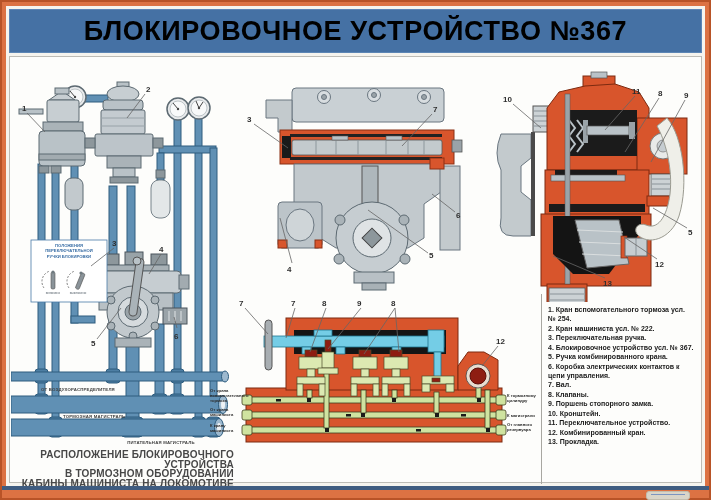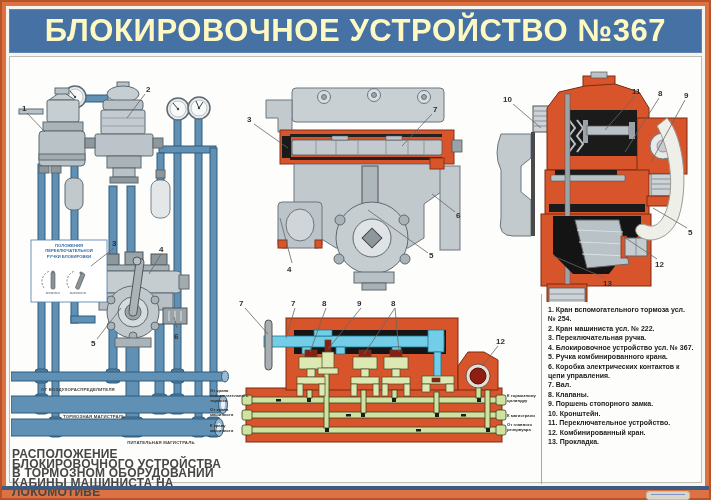--- a/index.html
+++ b/index.html
@@ -2,30 +2,30 @@
 <html><head>
 <meta charset="utf-8">
 <style>
   html,body{margin:0;padding:0;background:#888;}
   .poster{position:relative;width:711px;height:500px;background:#dc7243;
           box-shadow:inset 0 0 0 2px #b85327;overflow:hidden;
           font-family:"Liberation Sans",sans-serif;}
   .inner{position:absolute;left:6px;top:6px;right:6px;bottom:14px;background:#f6f4ee;}
   .header{position:absolute;left:9px;top:9px;right:9px;height:44px;background:#4571a4;
           box-shadow:inset 0 0 0 1px #5d86b5;display:flex;align-items:center;justify-content:center;}
-  .title{color:#fef9c3;font-size:31px;font-weight:800;letter-spacing:.6px;white-space:nowrap;}
+  .title{color:#000000;font-size:27px;font-weight:800;letter-spacing:.6px;white-space:nowrap;}
   .content{position:absolute;left:9px;top:56px;right:9px;bottom:17px;background:#fdfdfb;
            border:1px solid #bdbcb6;}
   .content svg{position:absolute;}
   svg text{font-family:"Liberation Sans",sans-serif;}
   .co{font-size:8px;font-weight:bold;fill:#2f2f2f;}
   .ld{stroke:#666;stroke-width:.8;fill:none;}
   .plabel{font-size:4.3px;font-weight:bold;fill:#3e3e3e;letter-spacing:.2px;}
-  .cap{position:absolute;color:#474747;font-weight:bold;font-size:12px;line-height:9.6px;
-       text-align:left;white-space:pre-line;letter-spacing:.2px;}
+  .cap{position:absolute;color:#474747;font-weight:bold;font-size:10px;line-height:9.6px;
+       text-align:right;white-space:pre-line;letter-spacing:.2px;}
   .slabel{position:absolute;color:#2c2c2c;font-weight:600;font-size:4.2px;line-height:5px;
           white-space:pre-line;}
   .posbox-text{position:absolute;color:#3a6ea5;font-weight:bold;font-size:4.2px;line-height:5.4px;
                text-align:center;white-space:pre-line;}
   .poslbl{position:absolute;color:#55606a;font-size:3.2px;text-align:center;}
   .legend{position:absolute;left:538px;top:248px;width:146px;color:#1a1a1a;
           font-size:7px;line-height:9px;font-weight:bold;}
   .legend .lg{margin:0 0 .5px 0;}
   .divider{position:absolute;left:531px;top:237px;width:1px;height:190px;background:#a8a7a1;}
   .strip-blue{position:absolute;left:2px;right:2px;top:486px;height:4px;background:#3f5c80;}

